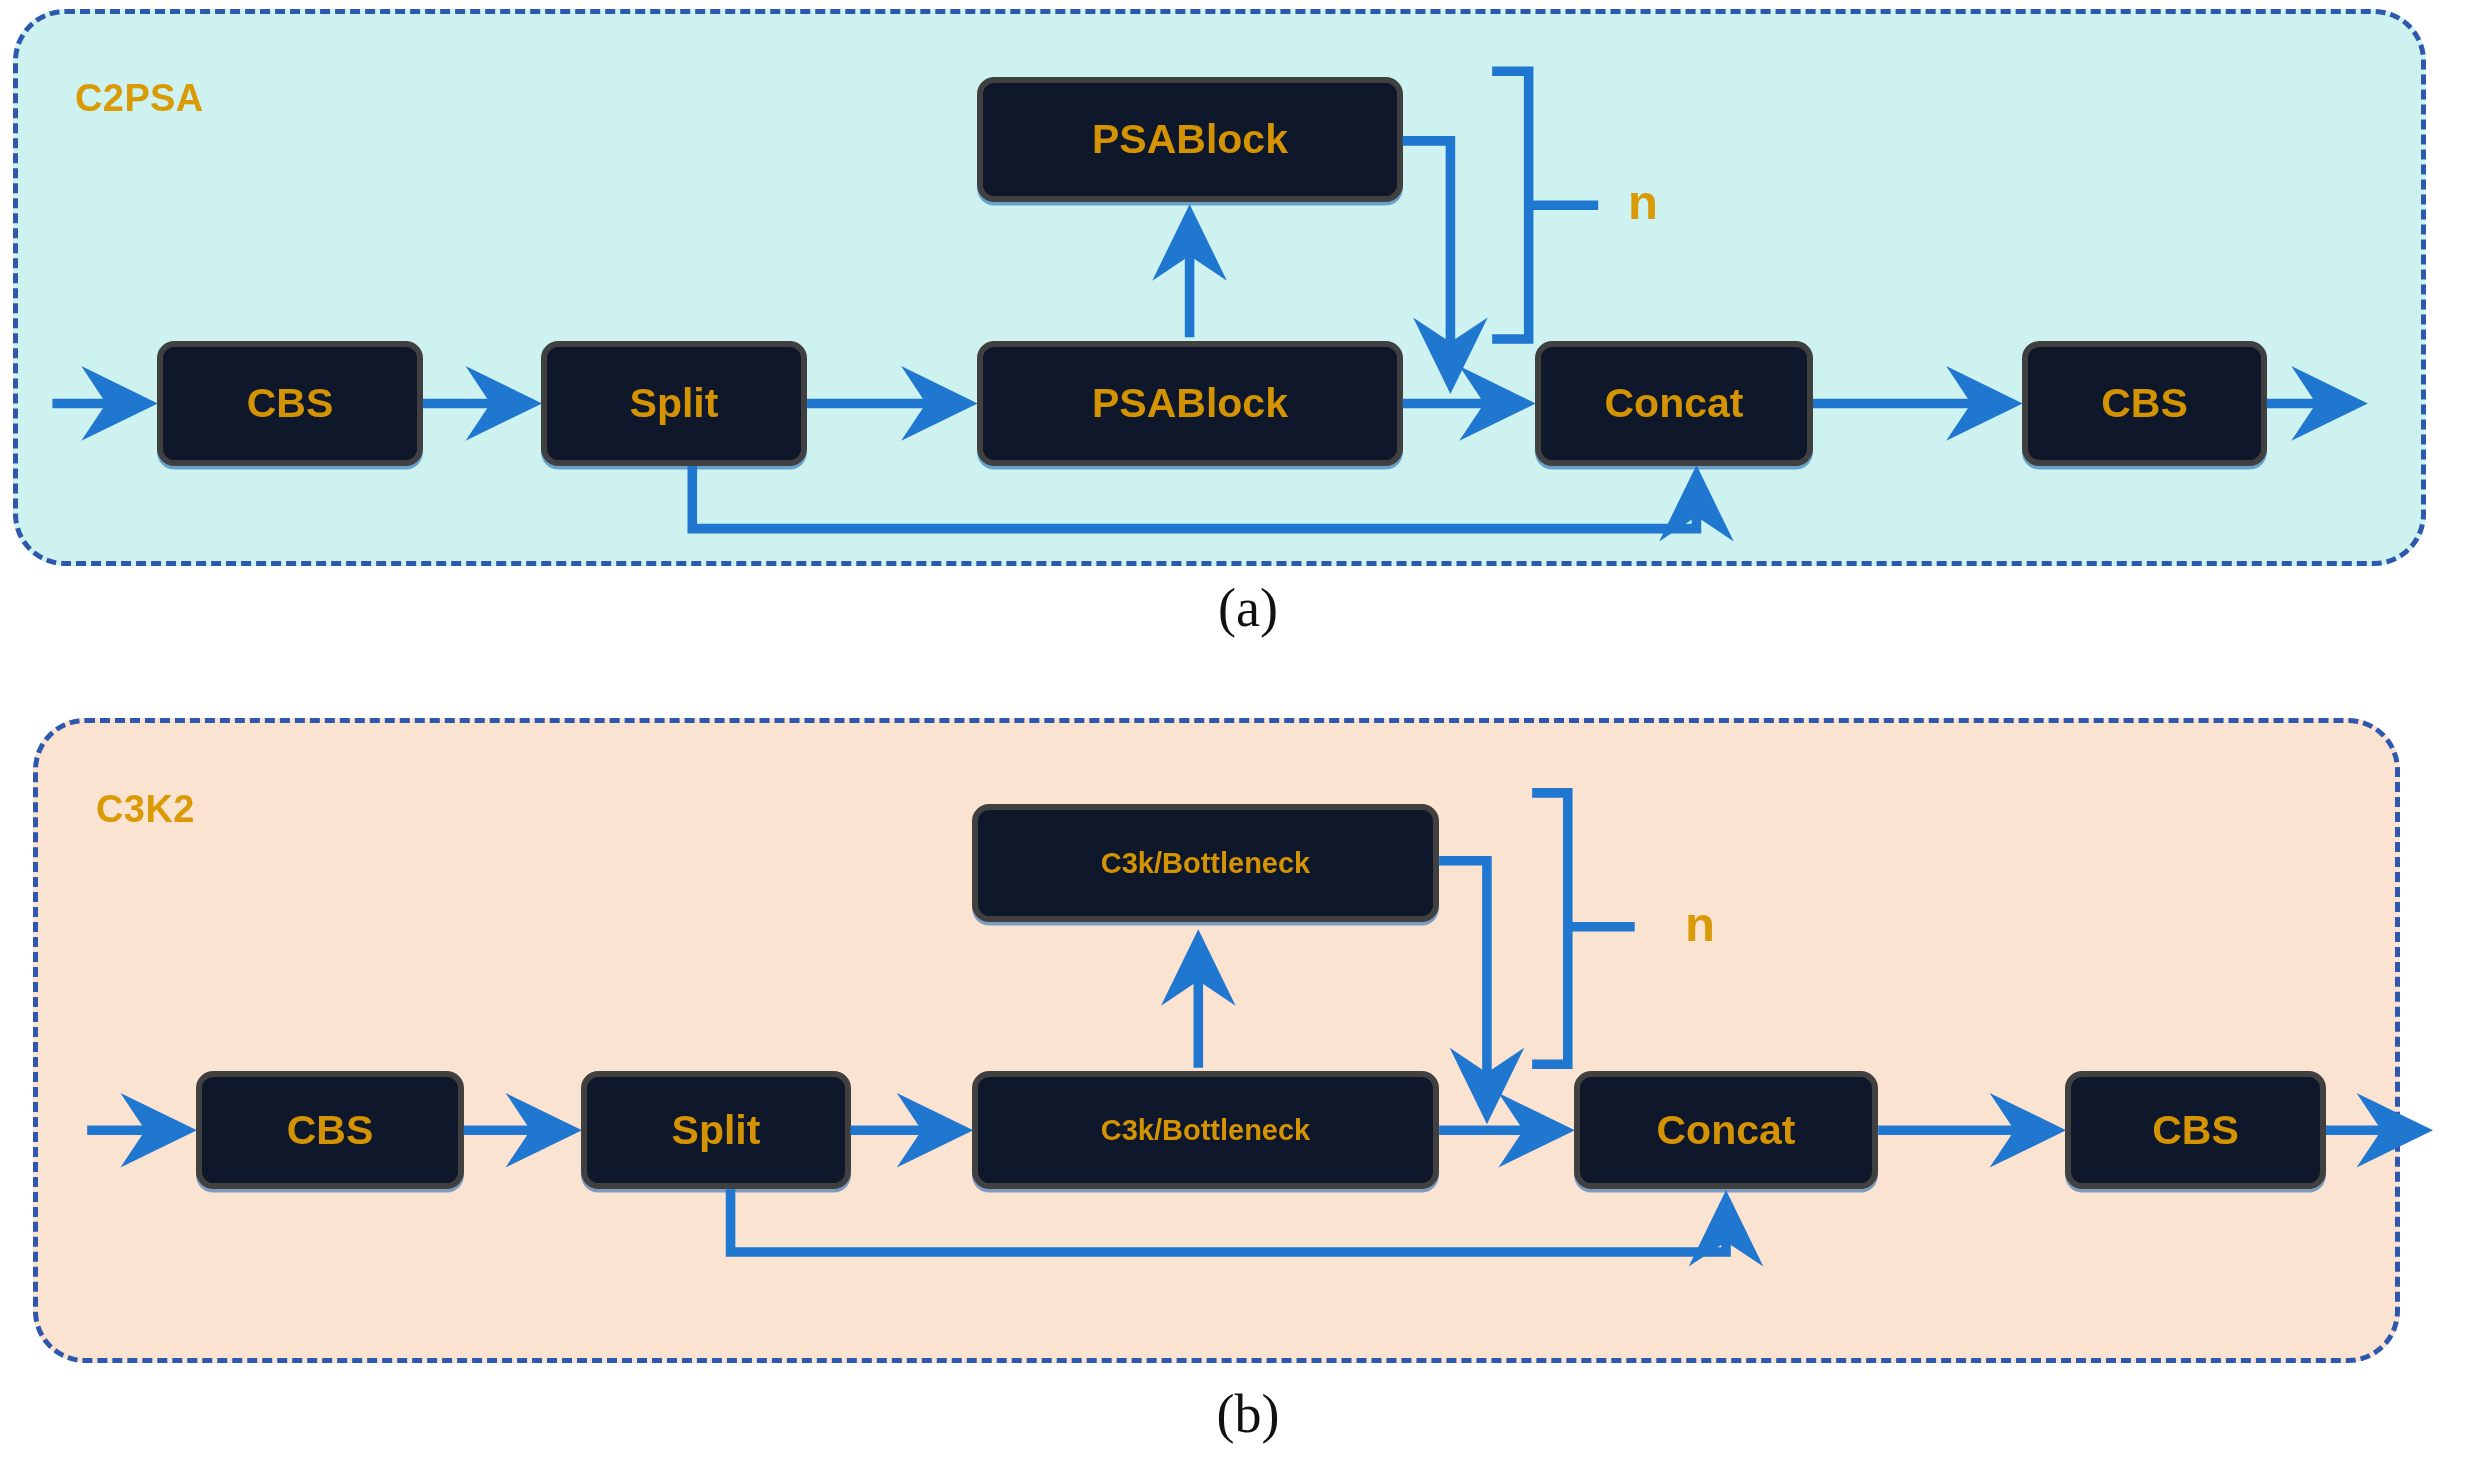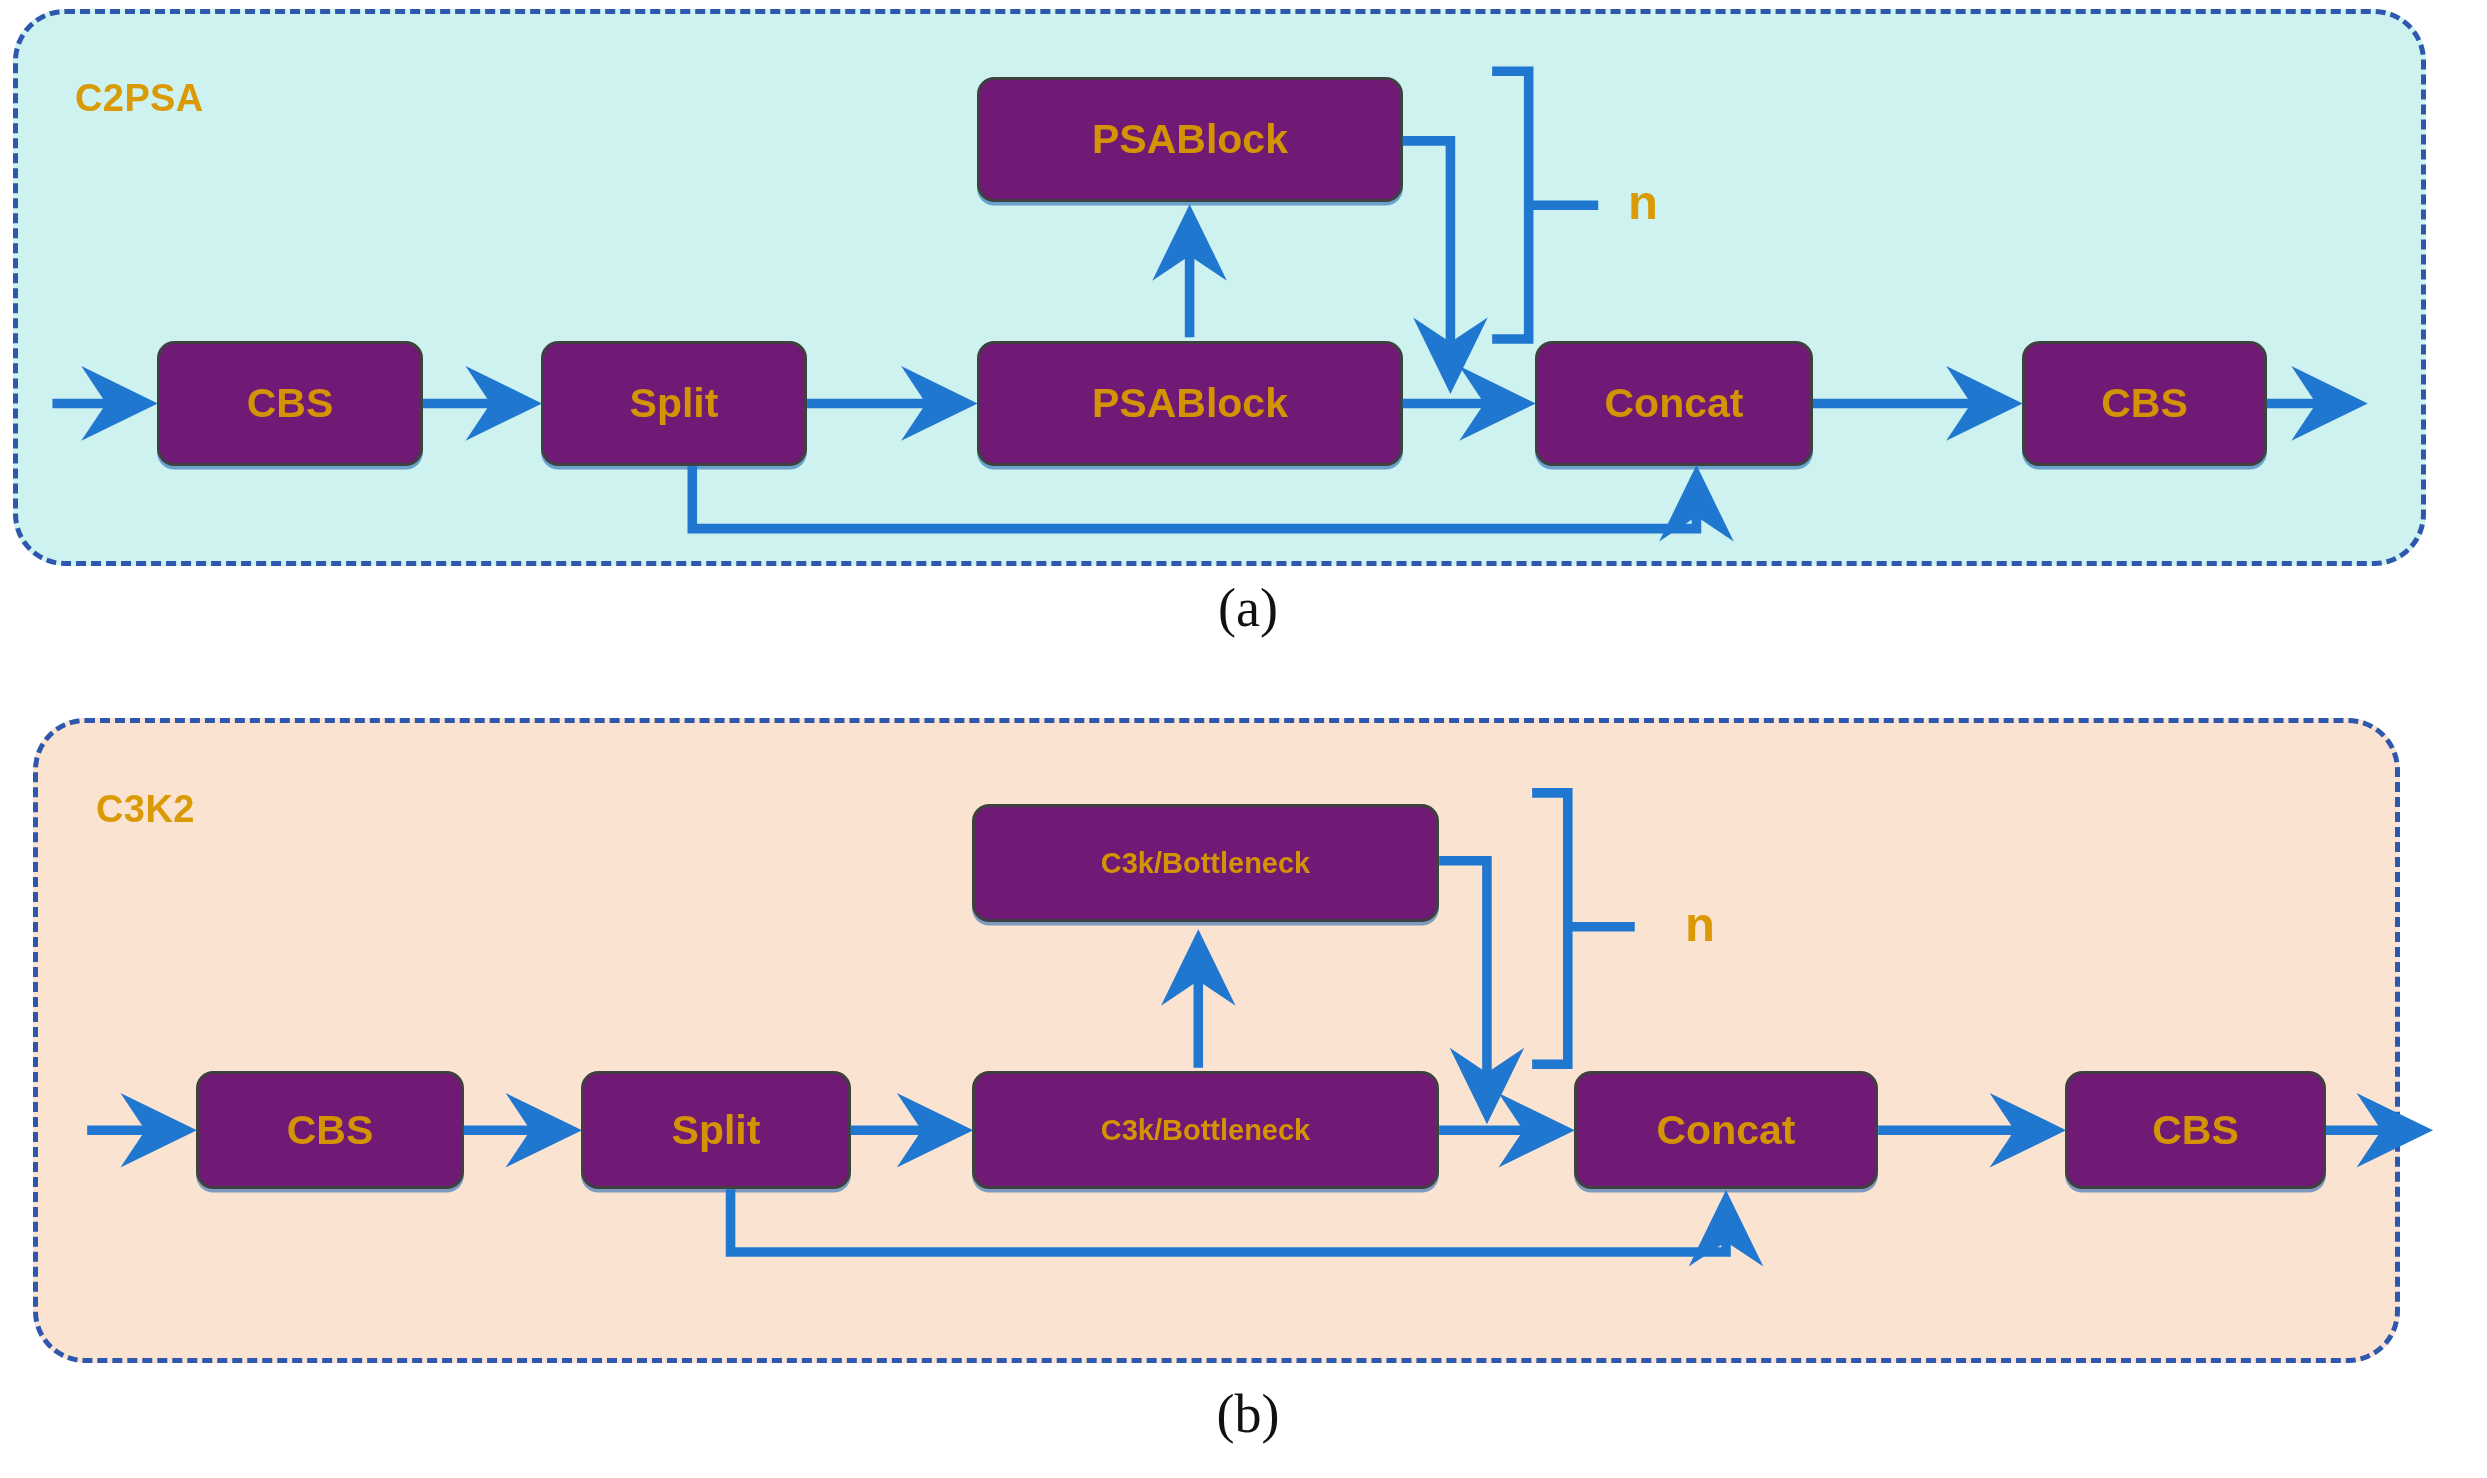--- a/index.html
+++ b/index.html
@@ -12,22 +12,22 @@
   #panel-a{left:13px;top:8.7px;width:2413px;height:557px;background:#cdf2ef;}
   #panel-b{left:33px;top:718px;width:2367px;height:645px;background:#fbe3d2;}
 
   
   .panel-label{position:absolute;color:#d99a05;font-weight:bold;letter-spacing:0.4px;
                font-family:"Liberation Sans",sans-serif;}
   #label-a{left:75px;top:77px;font-size:38px;}
   #label-b{left:96px;top:788px;font-size:38px;text-align:right;}
 
   
-  .node{position:absolute;box-sizing:border-box;background:#701a75;
-        border:3px solid #404040;border-radius:17.4px;
+  .node{position:absolute;box-sizing:border-box;background:#0f172a;
+        border:6px solid #404040;border-radius:17.4px;
         display:flex;align-items:center;justify-content:center;
         color:#d39303;font-weight:bold;font-size:41px;white-space:nowrap;
         font-family:"Liberation Sans",sans-serif;
         box-shadow:0 3.5px 0 0 rgba(21,96,174,.55);}
   .node.small{font-size:29px;}
 
   
   .n-label{position:absolute;color:#d99a05;font-weight:bold;font-size:49px;
            font-family:"Liberation Sans",sans-serif;}
   #n-a{left:1628px;top:174px;}

